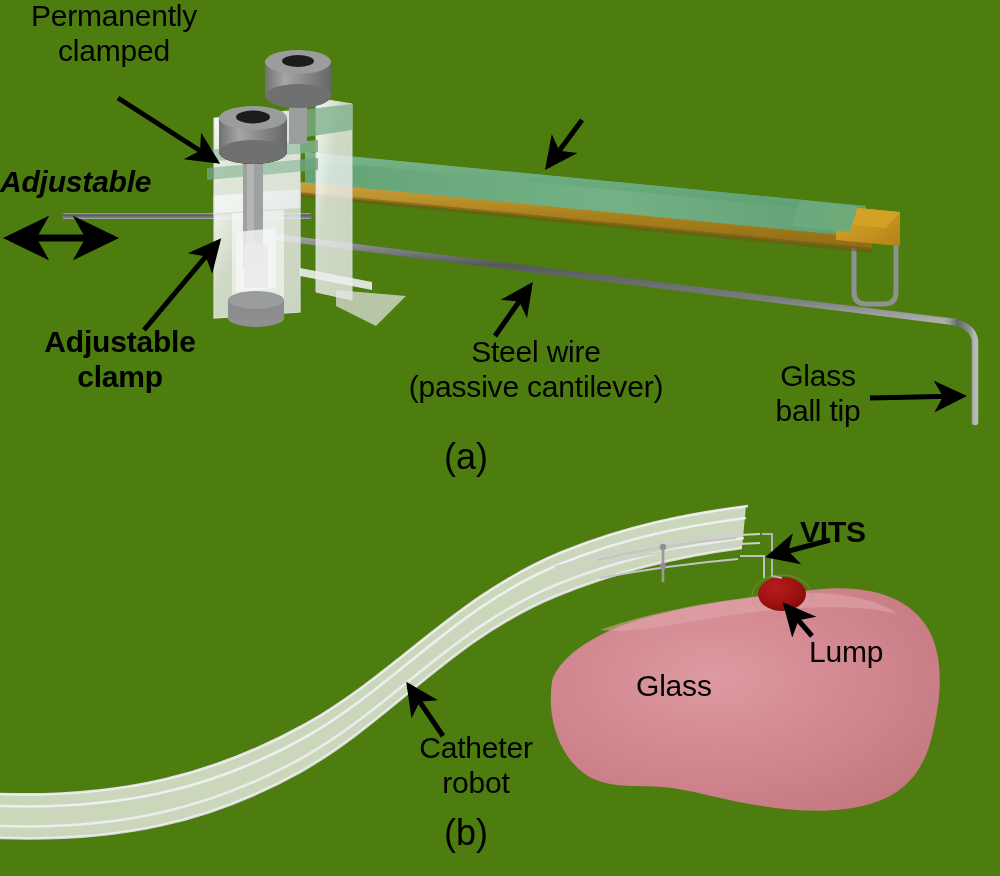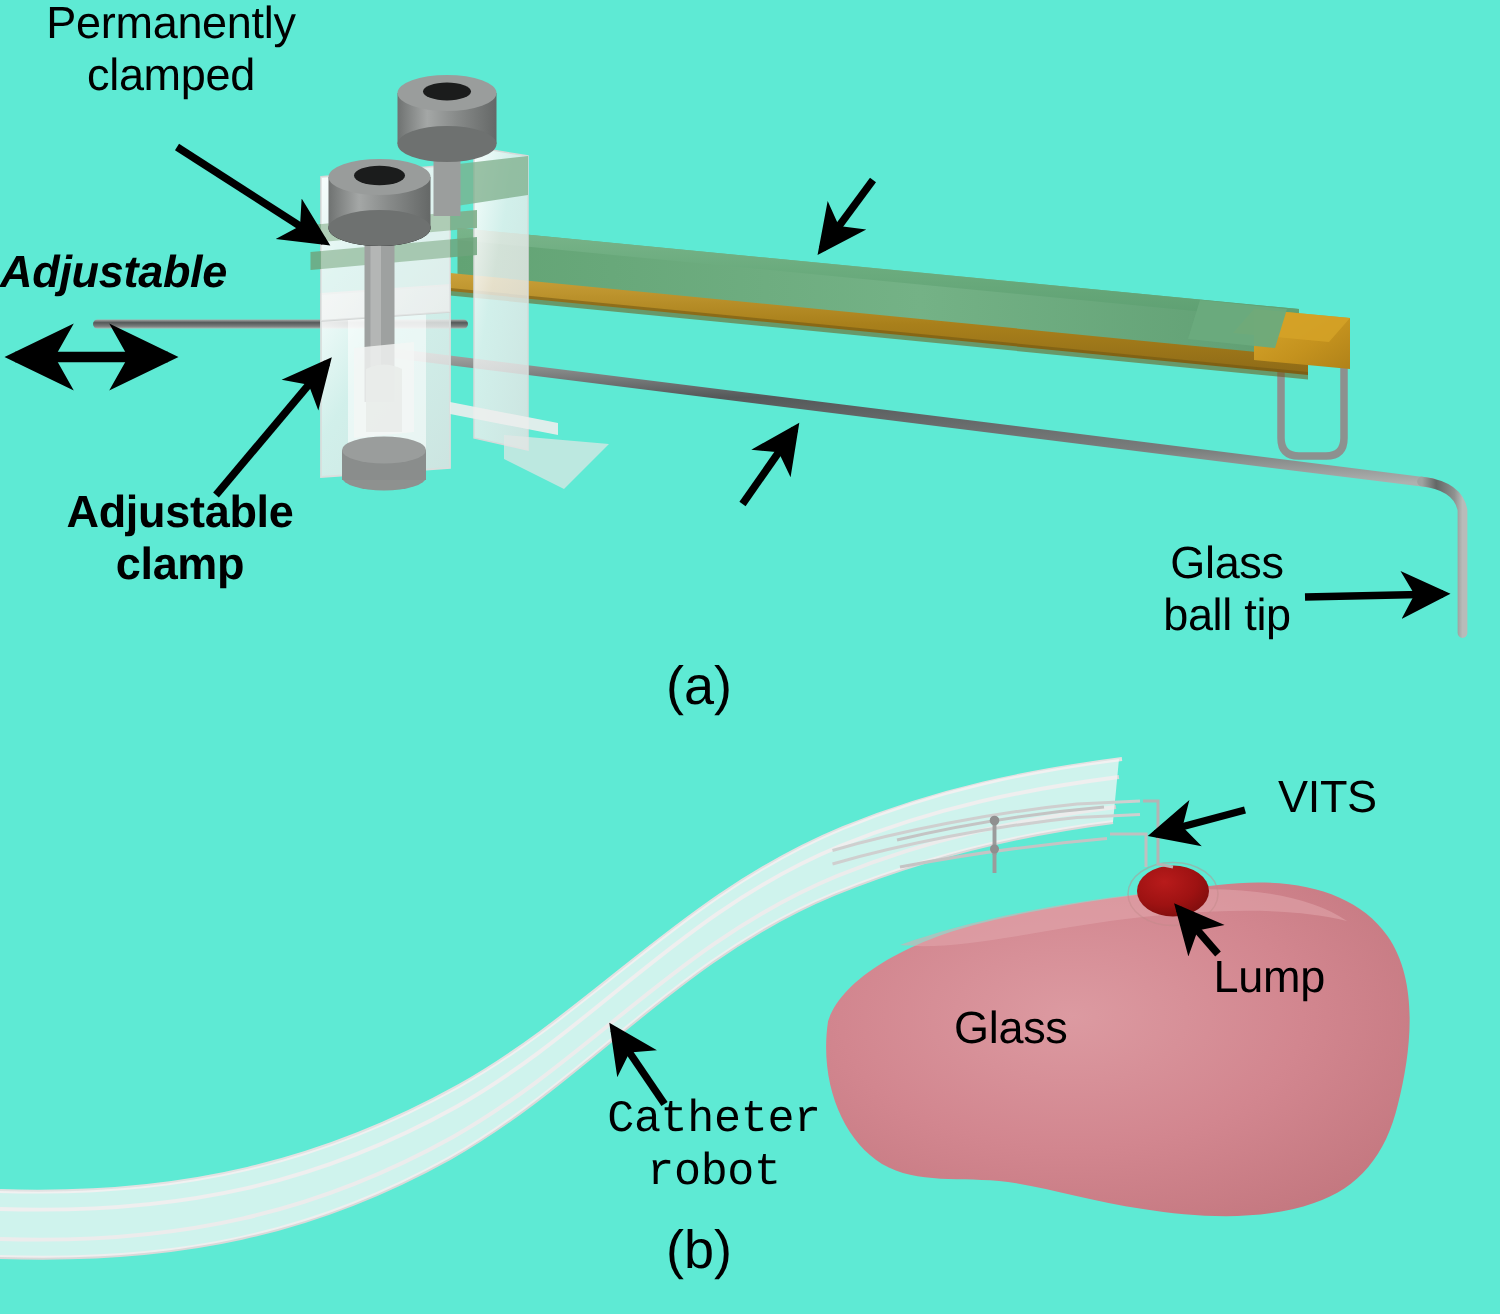--- a/index.html
+++ b/index.html
@@ -8,21 +8,21 @@
     padding: 0;
     background: #ffffff;
   }
   body {
     font-family: "Liberation Sans", sans-serif;
   }
   #figure {
     position: relative;
     width: 1000px;
     height: 876px;
-    background: #5eead4;
+    background: #4d7c0f;
     overflow: hidden;
   }
   .svg-layer {
     position: absolute;
     left: 0;
     top: 0;
     width: 1000px;
     height: 876px;
   }
   .lbl {
@@ -258,30 +258,32 @@
 
   <div class="lbl center" style="left:8px; top:-2px; width:212px;">Permanently
 clamped</div>
 
   <div class="lbl bolditalic" style="left:0px; top:164px;">Adjustable</div>
 
   <div class="lbl bold center" style="left:22px; top:324px; width:196px;">Adjustable
 clamp</div>
 
 
+  <div class="lbl center" style="left:396px; top:334px; width:280px;">Steel wire
+(passive cantilever)</div>
 
   <div class="lbl center" style="left:752px; top:358px; width:132px;">Glass
 ball tip</div>
 
   <div class="panel-tag" style="left:444px; top:436px;">(a)</div>
 
-  <div class="lbl" style="left:852px; top:514px;">VITS</div>
+  <div class="lbl" style="left:800px; top:514px;font-weight:bold;">VITS</div>
 
   <div class="lbl" style="left:809px; top:634px;">Lump</div>
 
   <div class="lbl" style="left:636px; top:668px;">Glass</div>
 
-  <div class="lbl center" style="left:388px; top:730px; width:176px;font-family:Liberation Mono, monospace;">Catheter
+  <div class="lbl center" style="left:388px; top:730px; width:176px;">Catheter
 robot</div>
 
   <div class="panel-tag" style="left:444px; top:812px;">(b)</div>
 
 </div>
 
 </body></html>

